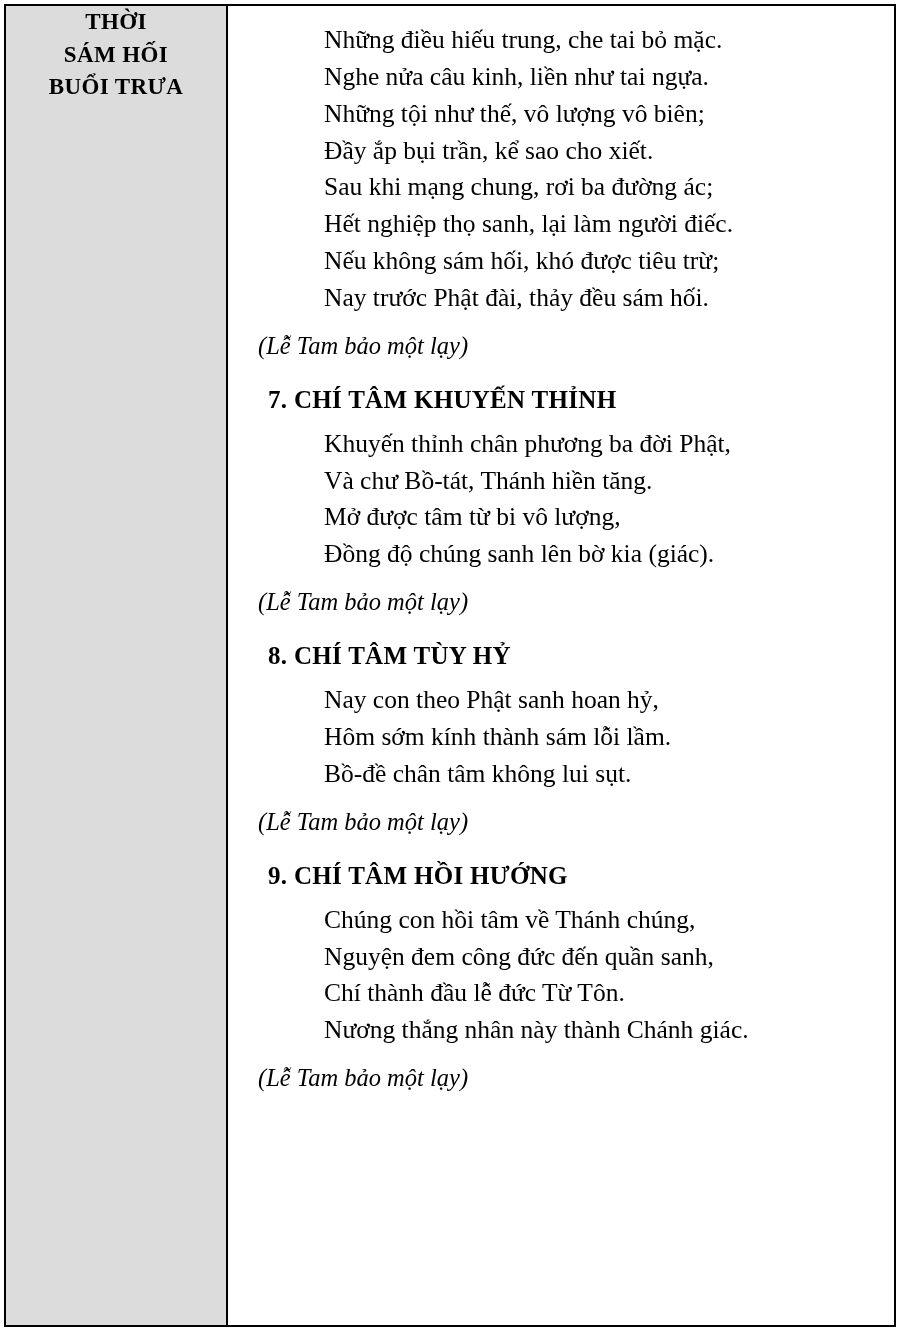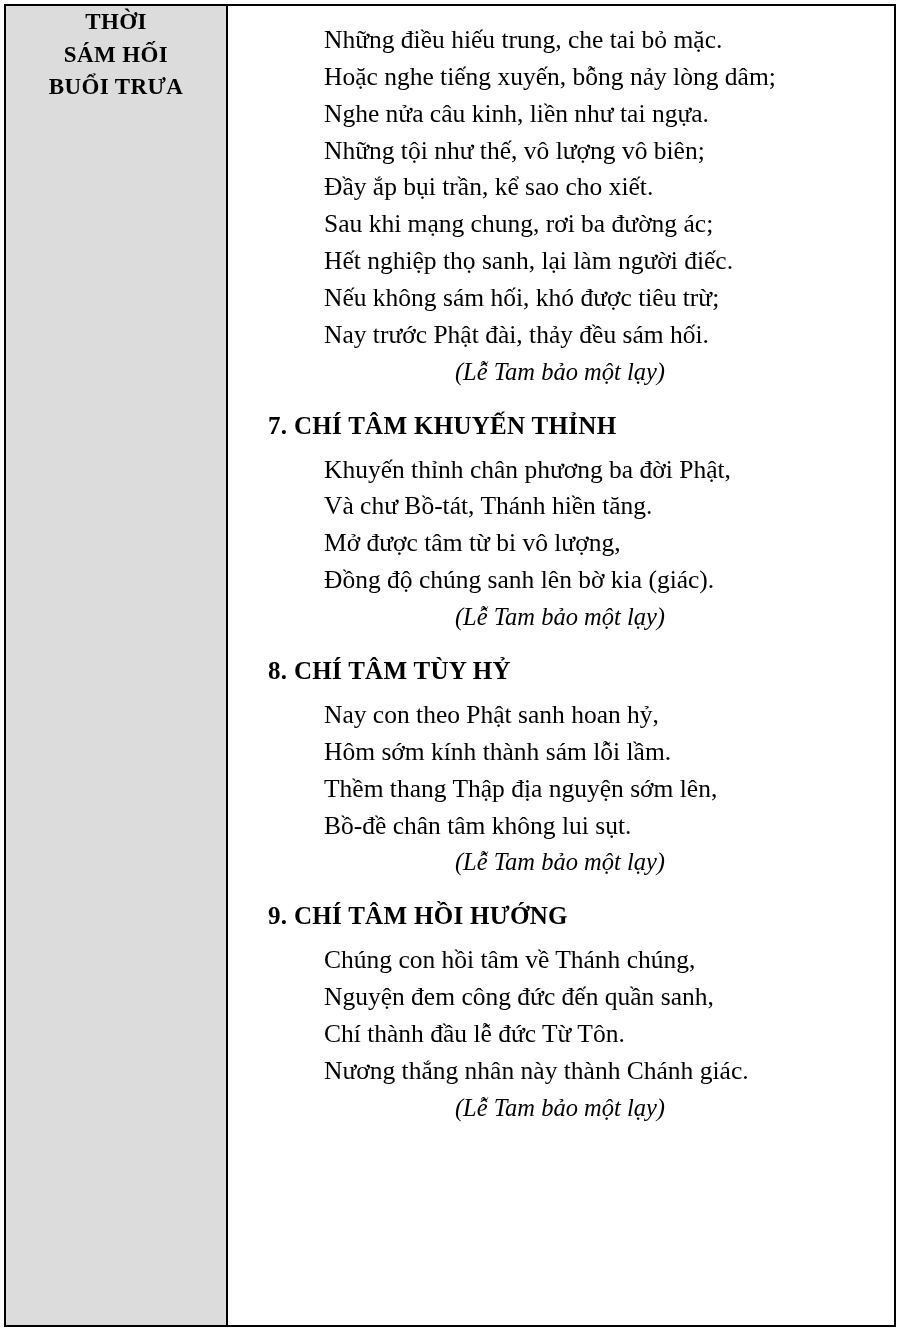--- a/index.html
+++ b/index.html
@@ -54,23 +54,23 @@
   .verse-line {
     font-size: 25.5px;
     line-height: 1.445;
     padding-left: 66px;
     white-space: nowrap;
   }
   .verse-block { margin: 0; }
   .ritual-note {
     font-style: italic;
     font-size: 24.5px;
-    text-align: center;
+    text-align: left;
     padding-right: 6px;
-    margin-top: 4px;
+    margin-top: 15px;
     white-space: nowrap;
   }
   .section-heading {
     font-weight: bold;
     font-size: 25px;
     letter-spacing: 0.3px;
     margin-top: 26px;
     margin-bottom: 12px;
     padding-left: 10px;
     white-space: nowrap;
@@ -89,21 +89,20 @@
         <div>THỜI</div>
         <div>SÁM HỐI</div>
         <div>BUỔI TRƯA</div>
       </div>
     </aside>
 
     <main class="content">
 
       <div class="verse-block first-block">
         <div class="verse-line">Những điều hiếu trung, che tai bỏ mặc.</div>
-        <div class="verse-line">Hoặc nghe tiếng xuyến, bỗng nảy lòng dâm;</div>
         <div class="verse-line">Nghe nửa câu kinh, liền như tai ngựa.</div>
         <div class="verse-line">Những tội như thế, vô lượng vô biên;</div>
         <div class="verse-line">Đầy ắp bụi trần, kể sao cho xiết.</div>
         <div class="verse-line">Sau khi mạng chung, rơi ba đường ác;</div>
         <div class="verse-line">Hết nghiệp thọ sanh, lại làm người điếc.</div>
         <div class="verse-line">Nếu không sám hối, khó được tiêu trừ;</div>
         <div class="verse-line">Nay trước Phật đài, thảy đều sám hối.</div>
       </div>
       <div class="ritual-note">(Lễ Tam bảo một lạy)</div>
 
@@ -116,21 +115,20 @@
           <div class="verse-line">Đồng độ chúng sanh lên bờ kia (giác).</div>
         </div>
         <div class="ritual-note">(Lễ Tam bảo một lạy)</div>
       </div>
 
       <div class="group">
         <div class="section-heading">8. CHÍ TÂM TÙY HỶ</div>
         <div class="verse-block">
           <div class="verse-line">Nay con theo Phật sanh hoan hỷ,</div>
           <div class="verse-line">Hôm sớm kính thành sám lỗi lầm.</div>
-          <div class="verse-line">Thềm thang Thập địa nguyện sớm lên,</div>
           <div class="verse-line">Bồ-đề chân tâm không lui sụt.</div>
         </div>
         <div class="ritual-note">(Lễ Tam bảo một lạy)</div>
       </div>
 
       <div class="group">
         <div class="section-heading">9. CHÍ TÂM HỒI HƯỚNG</div>
         <div class="verse-block">
           <div class="verse-line">Chúng con hồi tâm về Thánh chúng,</div>
           <div class="verse-line">Nguyện đem công đức đến quần sanh,</div>

